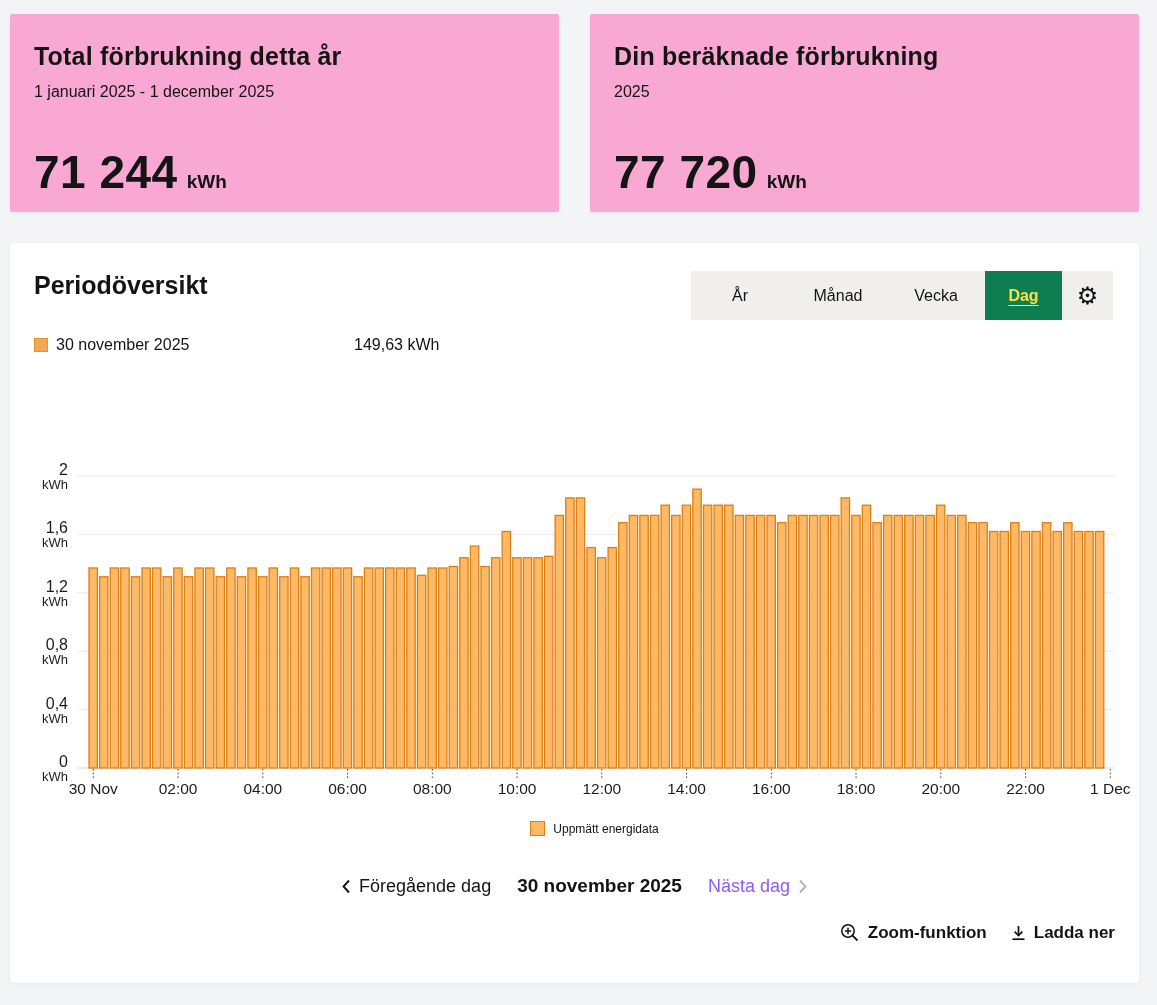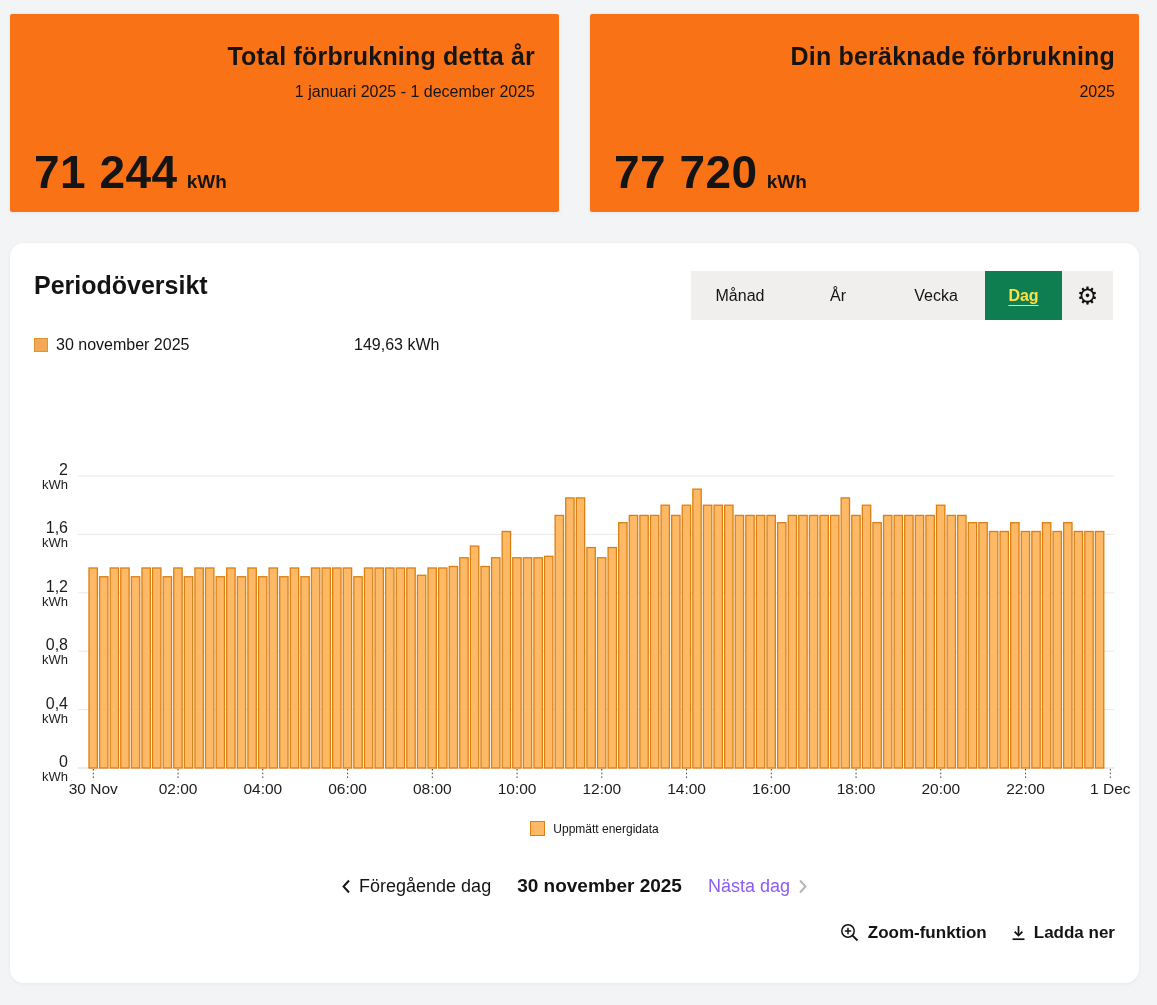--- a/index.html
+++ b/index.html
@@ -6,36 +6,35 @@
   html,body { width:1157px; height:1005px; }
   body {
     background:#f2f4f6;
     font-family:"Liberation Sans","DejaVu Sans",sans-serif;
     color:#141414;
     position:relative;
     overflow:hidden;
   }
   .card {
     position:absolute; top:14px; width:549px; height:198px;
-    background:#f97316; border-radius:2px;
+    background:#f9a8d4; border-radius:2px;
     box-shadow:0 1px 4px rgba(0,0,0,0.05);
     padding:28px 24px;
-    text-align:right;
   }
   .card.left  { left:10px; }
   .card.right { left:590px; }
   .card-title { font-size:25px; font-weight:bold; letter-spacing:0.2px; }
   .card-sub   { font-size:16px; margin-top:12px; }
   .card-value-row { display:flex; align-items:baseline; gap:9px; margin-top:44px; }
   .card-value { font-size:46px; font-weight:bold; letter-spacing:0.5px; }
   .card-unit  { font-size:19px; font-weight:bold; }
 
   .panel {
     position:absolute; left:10px; top:243px; width:1129px; height:740px;
-    background:#ffffff; border-radius:14px;
+    background:#ffffff; border-radius:4px;
     box-shadow:0 1px 4px rgba(0,0,0,0.05);
   }
   .panel-header { position:relative; height:73px; }
   .panel-title { position:absolute; left:24px; top:28px; font-size:25px; font-weight:bold; }
 
   .tabbar {
     position:absolute; right:26px; top:28px; height:49px;
     display:flex; align-items:stretch; background:#f0efed;
   }
   .tab {
@@ -99,22 +98,22 @@
   <div class="card-value-row">
     <span class="card-value">77 720</span>
     <span class="card-unit">kWh</span>
   </div>
 </div>
 
 <div class="panel">
   <div class="panel-header">
     <div class="panel-title">Periodöversikt</div>
     <div class="tabbar">
+      <div class="tab">År</div>
       <div class="tab">Månad</div>
-      <div class="tab">År</div>
       <div class="tab">Vecka</div>
       <div class="tab active">Dag</div>
       <div class="tab-gear">
         <span class="gear-glyph">⚙</span>
       </div>
     </div>
   </div>
 
   <div class="legend-row">
     <div class="legend-item">

